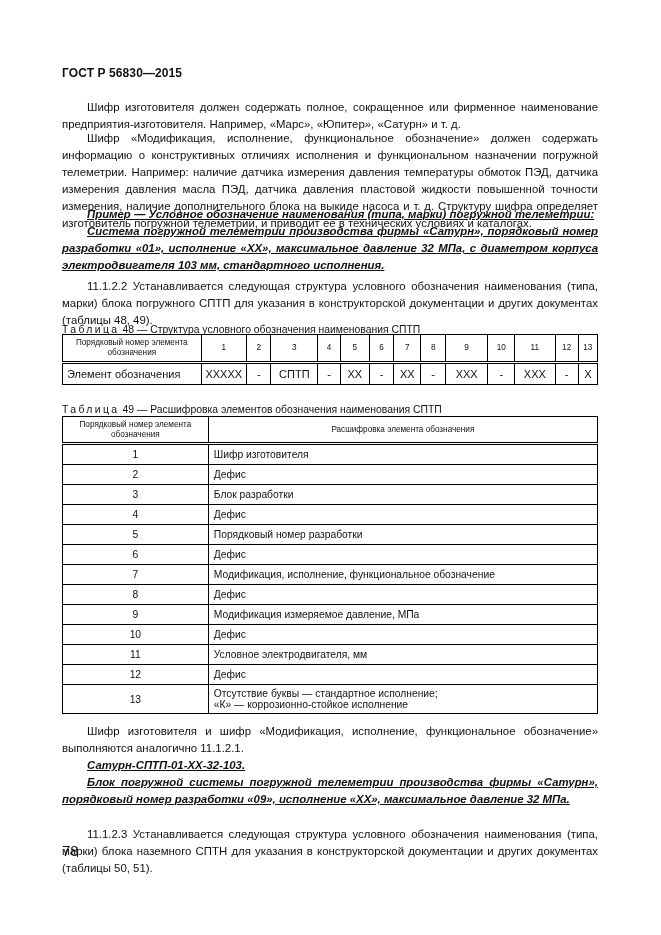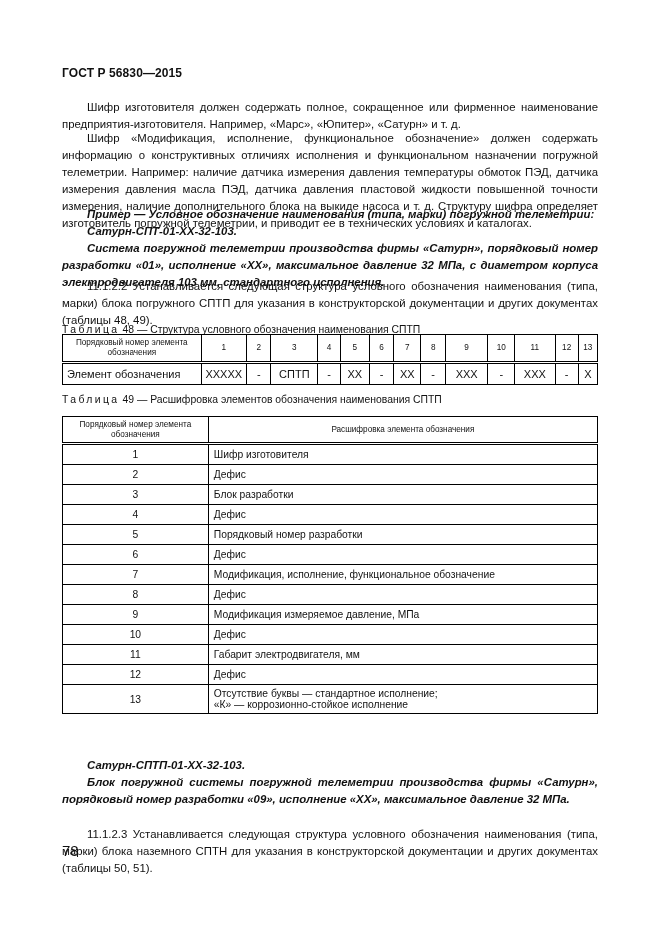--- a/index.html
+++ b/index.html
@@ -7,21 +7,21 @@
       width: 661px; height: 935px; position: relative; overflow: hidden;
       font-family: "Liberation Sans", sans-serif; color: #111; font-size: 11.4px;
     }
     .page { position: absolute; left: 0; top: 0; width: 661px; height: 753px; }
     .hdr { position: absolute; left: 62px; top: 66px; font-weight: bold; font-size: 12px; letter-spacing: 0.1px; }
     .para {
       position: absolute; left: 62px; width: 536px; line-height: 17px;
       text-align: justify; text-align-last: left;
     }
     .para .ind { display: inline-block; width: 25px; }
-    .ex { font-style: italic; font-weight: bold; }
+    .ex { font-style: italic; font-weight: bold; text-decoration: underline; }
     .cap { position: absolute; left: 62px; font-size: 10.4px; }
     .cap .sp { letter-spacing: 2.4px; }
     table { border-collapse: collapse; position: absolute; }
     td { border: 1px solid #000; padding: 0; text-align: center; font-size: 10px; }
     .t48 { left: 62px; top: 334px; width: 536px; }
     .t48 tr.h td { height: 26px; font-size: 8.2px; line-height: 10px; }
     .t48 tr.d td { height: 20px; font-size: 11px; border-top: 3px double #000; margin-left: 24px; }
     .t48 td.first { text-align: left; padding-left: 4px; }
     .t48 tr.h td.first { text-align: center; padding-left: 0; }
     .t49 { left: 62px; top: 416px; width: 536px; }
@@ -38,21 +38,20 @@
 <div class="page">
 
   <div class="hdr">ГОСТ Р 56830—2015</div>
 
   <div class="para" style="top:99px;"><span class="ind"></span><span>Шифр изготовителя должен содержать полное, сокращенное или фирменное наименование предприятия-изготовителя. Например, «Марс», «Юпитер», «Сатурн» и т. д.</span></div>
 
   <div class="para" style="top:130px;"><span class="ind"></span><span>Шифр «Модификация, исполнение, функциональное обозначение» должен содержать информацию о конструктивных отличиях исполнения и функциональном назначении погружной телеметрии. Например: наличие датчика измерения давления температуры обмоток ПЭД, датчика измерения давления масла ПЭД, датчика давления пластовой жидкости повышенной точности измерения, наличие дополнительного блока на выкиде насоса и т. д. Структуру шифра определяет изготовитель погружной телеметрии, и приводит ее в технических условиях и каталогах.</span></div>
 
   <div class="para ex" style="top:206px;">
     <div><span class="ind"></span><span>Пример — Условное обозначение наименования (типа, марки) погружной телеметрии:</span></div>
-    <div><span class="ind"></span><span>Сатурн-СПТ-01-ХХ-32-103.</span></div>
     <div><span class="ind"></span><span>Система погружной телеметрии производства фирмы «Сатурн», порядковый номер разработки «01», исполнение «ХХ», максимальное давление 32 МПа, с диаметром корпуса электродвигателя 103 мм, стандартного исполнения.</span></div>
   </div>
 
   <div class="para" style="top:278px;"><span class="ind"></span><span>11.1.2.2 Устанавливается следующая структура условного обозначения наименования (типа, марки) блока погружного СПТП для указания в конструкторской документации и других документах (таблицы 48, 49).</span></div>
 
   <div class="cap" style="top:324px;"><span class="sp">Таблица</span><span> 48 — Структура условного обозначения наименования СПТП</span></div>
 
   <table class="t48">
     <colgroup>
       <col style="width:144px">
@@ -99,21 +98,21 @@
       <td>-</td>
       <td>ХХХ</td>
       <td>-</td>
       <td>ХХХ</td>
       <td>-</td>
       <td>Х</td>
     </tr>
   </tbody>
     </table>
 
-  <div class="cap" style="top:394px;text-align:right;"><span class="sp">Таблица</span><span> 49 — Расшифровка элементов обозначения наименования СПТП</span></div>
+  <div class="cap" style="top:404px;text-align:right;"><span class="sp">Таблица</span><span> 49 — Расшифровка элементов обозначения наименования СПТП</span></div>
 
   <table class="t49">
     <colgroup>
         <col style="width:146px">
         <col style="width:390px">
       </colgroup>
     <tbody>
         <tr class="h">
       <td>Порядковый номер элемента обозначения</td>
       <td>Расшифровка элемента обозначения</td>
@@ -153,36 +152,37 @@
     <tr class="d">
           <td>9</td>
           <td class="desc">Модификация измеряемое давление, МПа</td>
         </tr>
     <tr class="d">
           <td>10</td>
           <td class="desc">Дефис</td>
         </tr>
     <tr class="d">
           <td>11</td>
-          <td class="desc">Габарит электродвигателя, мм</td>
+          <td class="desc">Условное электродвигателя, мм</td>
         </tr>
     <tr class="d">
           <td>12</td>
           <td class="desc">Дефис</td>
         </tr>
     <tr class="d tall">
           <td>13</td>
           <td class="desc">
             <div>Отсутствие буквы — стандартное исполнение;</div>
             <div>«К» — коррозионно-стойкое исполнение</div>
           </td>
         </tr>
   </tbody>
     </table>
 
+  <div class="para" style="top:723px;"><span class="ind"></span><span>Шифр изготовителя и шифр «Модификация, исполнение, функциональное обозначение» выполняются аналогично 11.1.2.1.</span></div>
 
   <div class="para ex" style="top:757px;">
     <div><span class="ind"></span><span>Сатурн-СПТП-01-ХХ-32-103.</span></div>
     <div><span class="ind"></span><span>Блок погружной системы погружной телеметрии производства фирмы «Сатурн», порядковый номер разработки «09», исполнение «ХХ», максимальное давление 32 МПа.</span></div>
   </div>
 
   <div class="para" style="top:810px;margin-top:16px;"><span class="ind"></span><span>11.1.2.3 Устанавливается следующая структура условного обозначения наименования (типа, марки) блока наземного СПТН для указания в конструкторской документации и других документах (таблицы 50, 51).</span></div>
 
   <div class="pgnum">78</div>
 </div>

